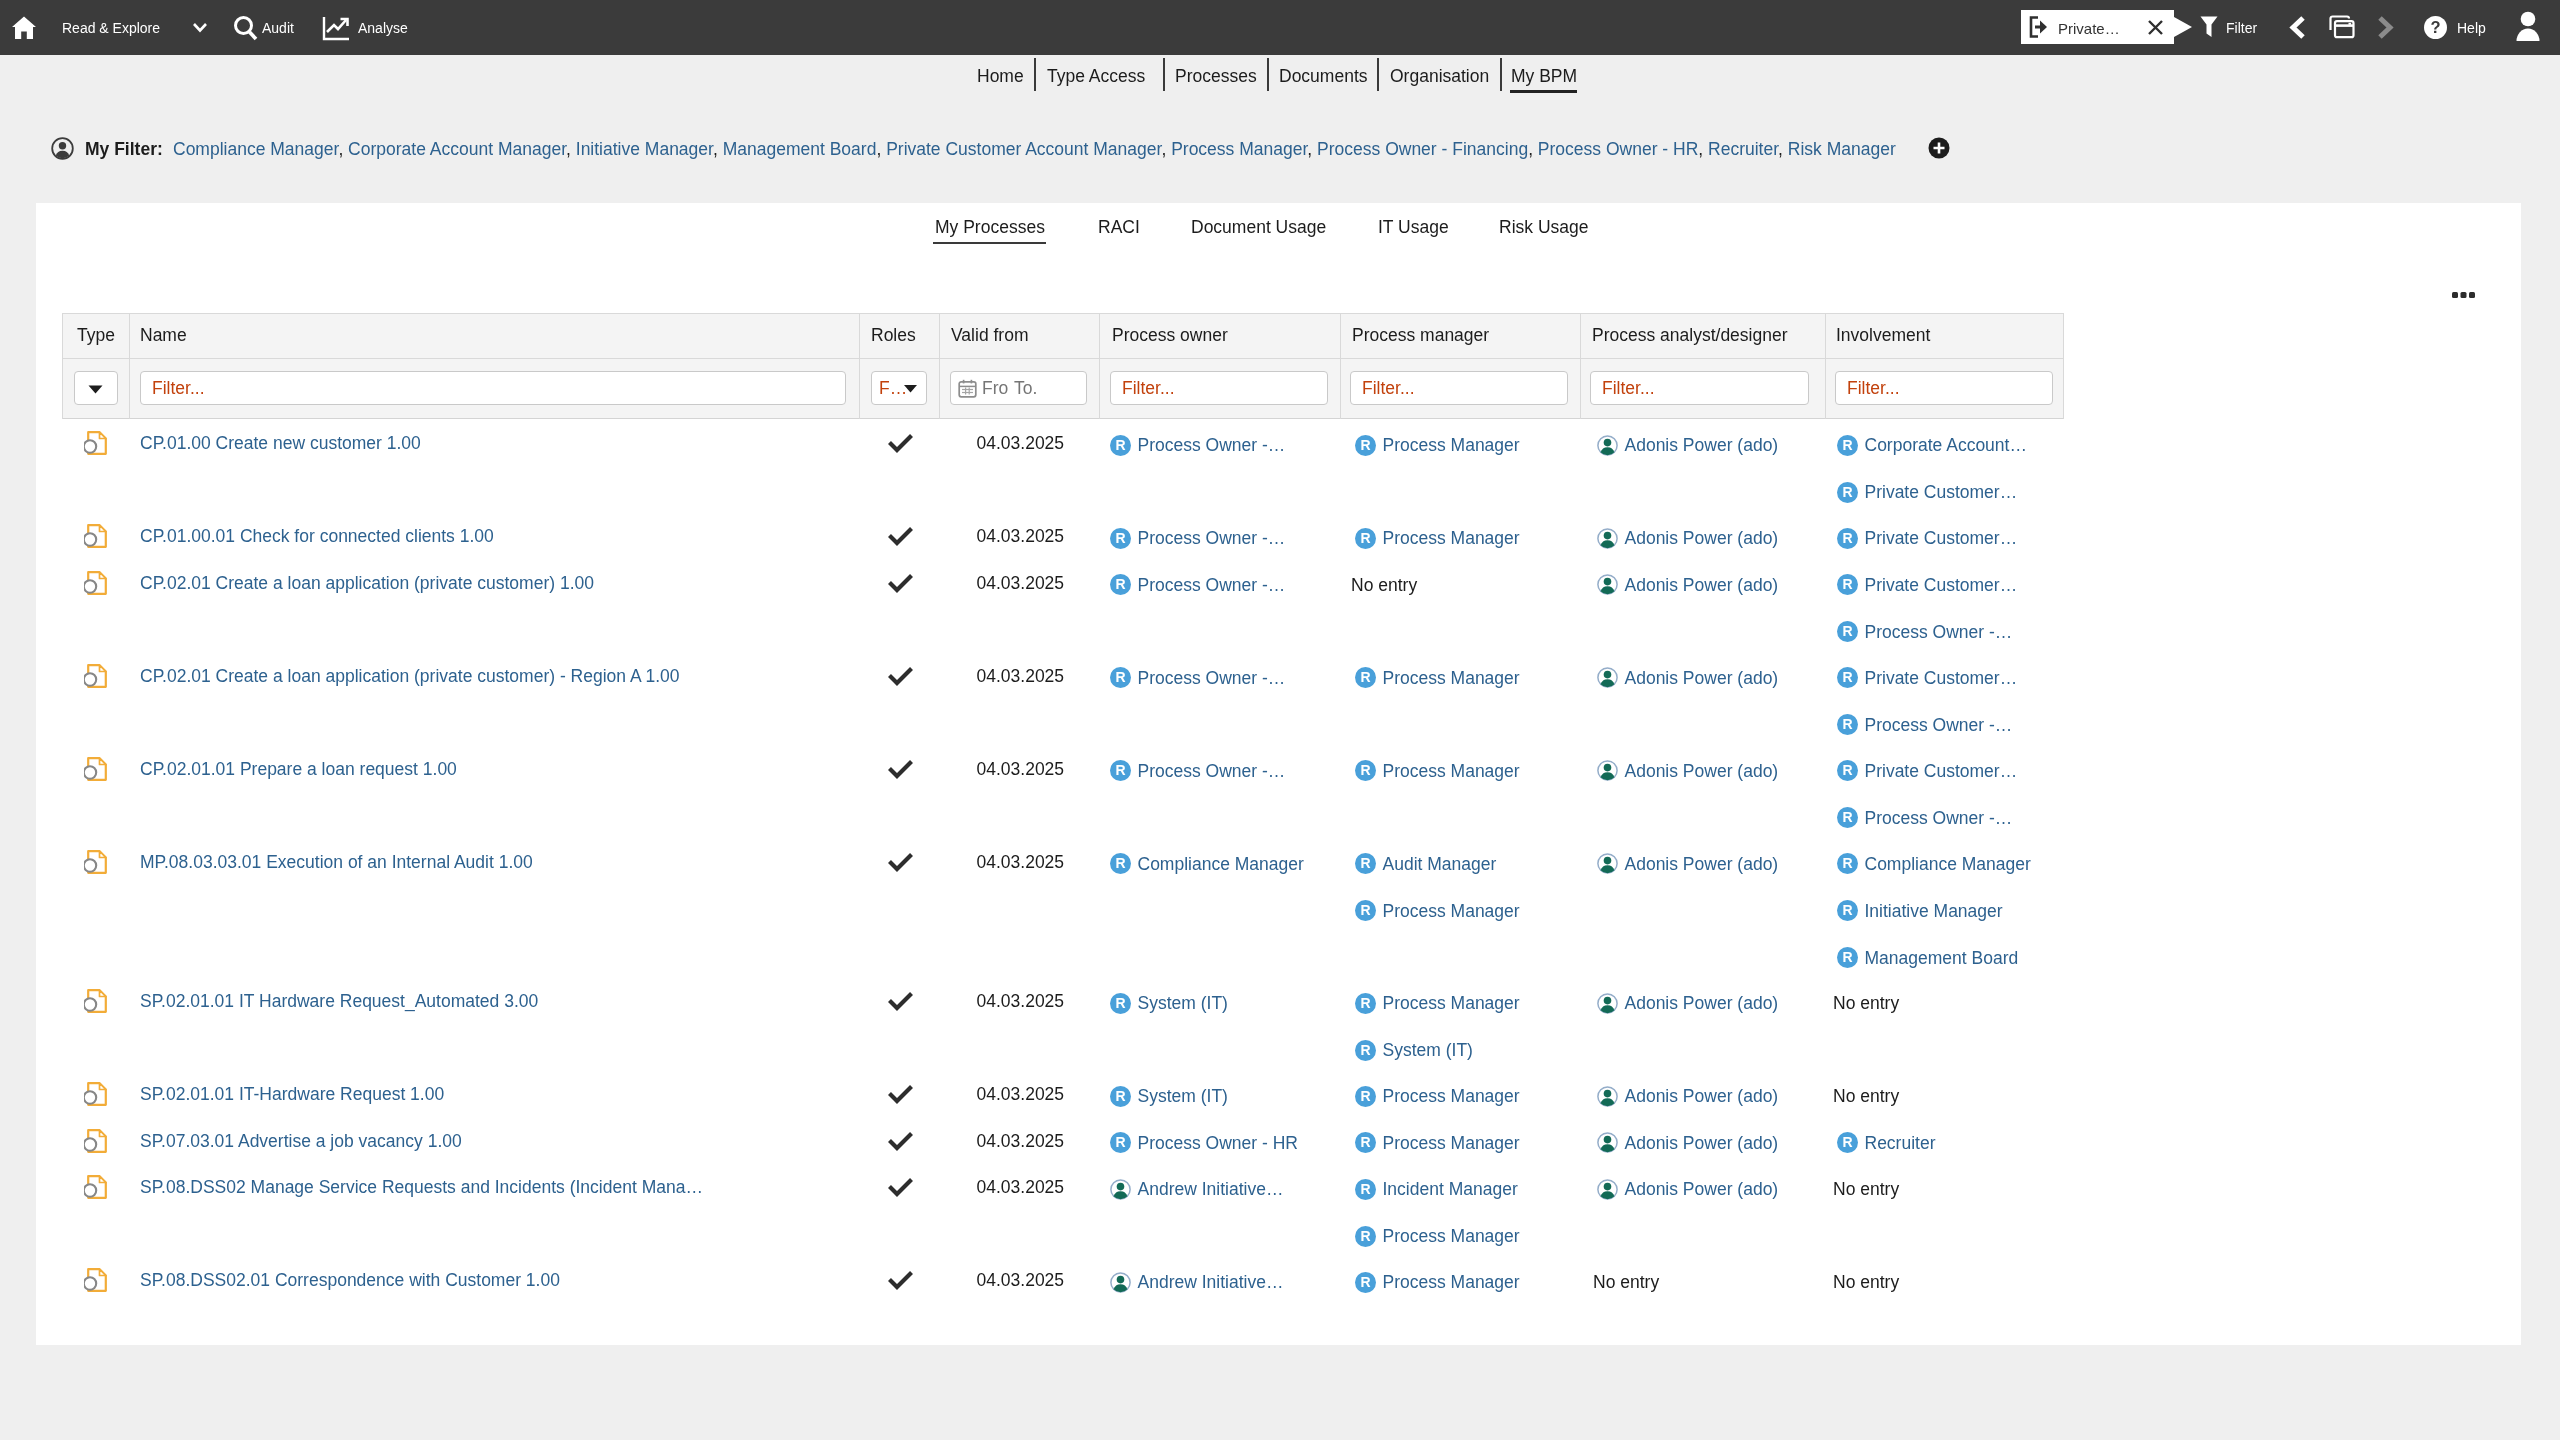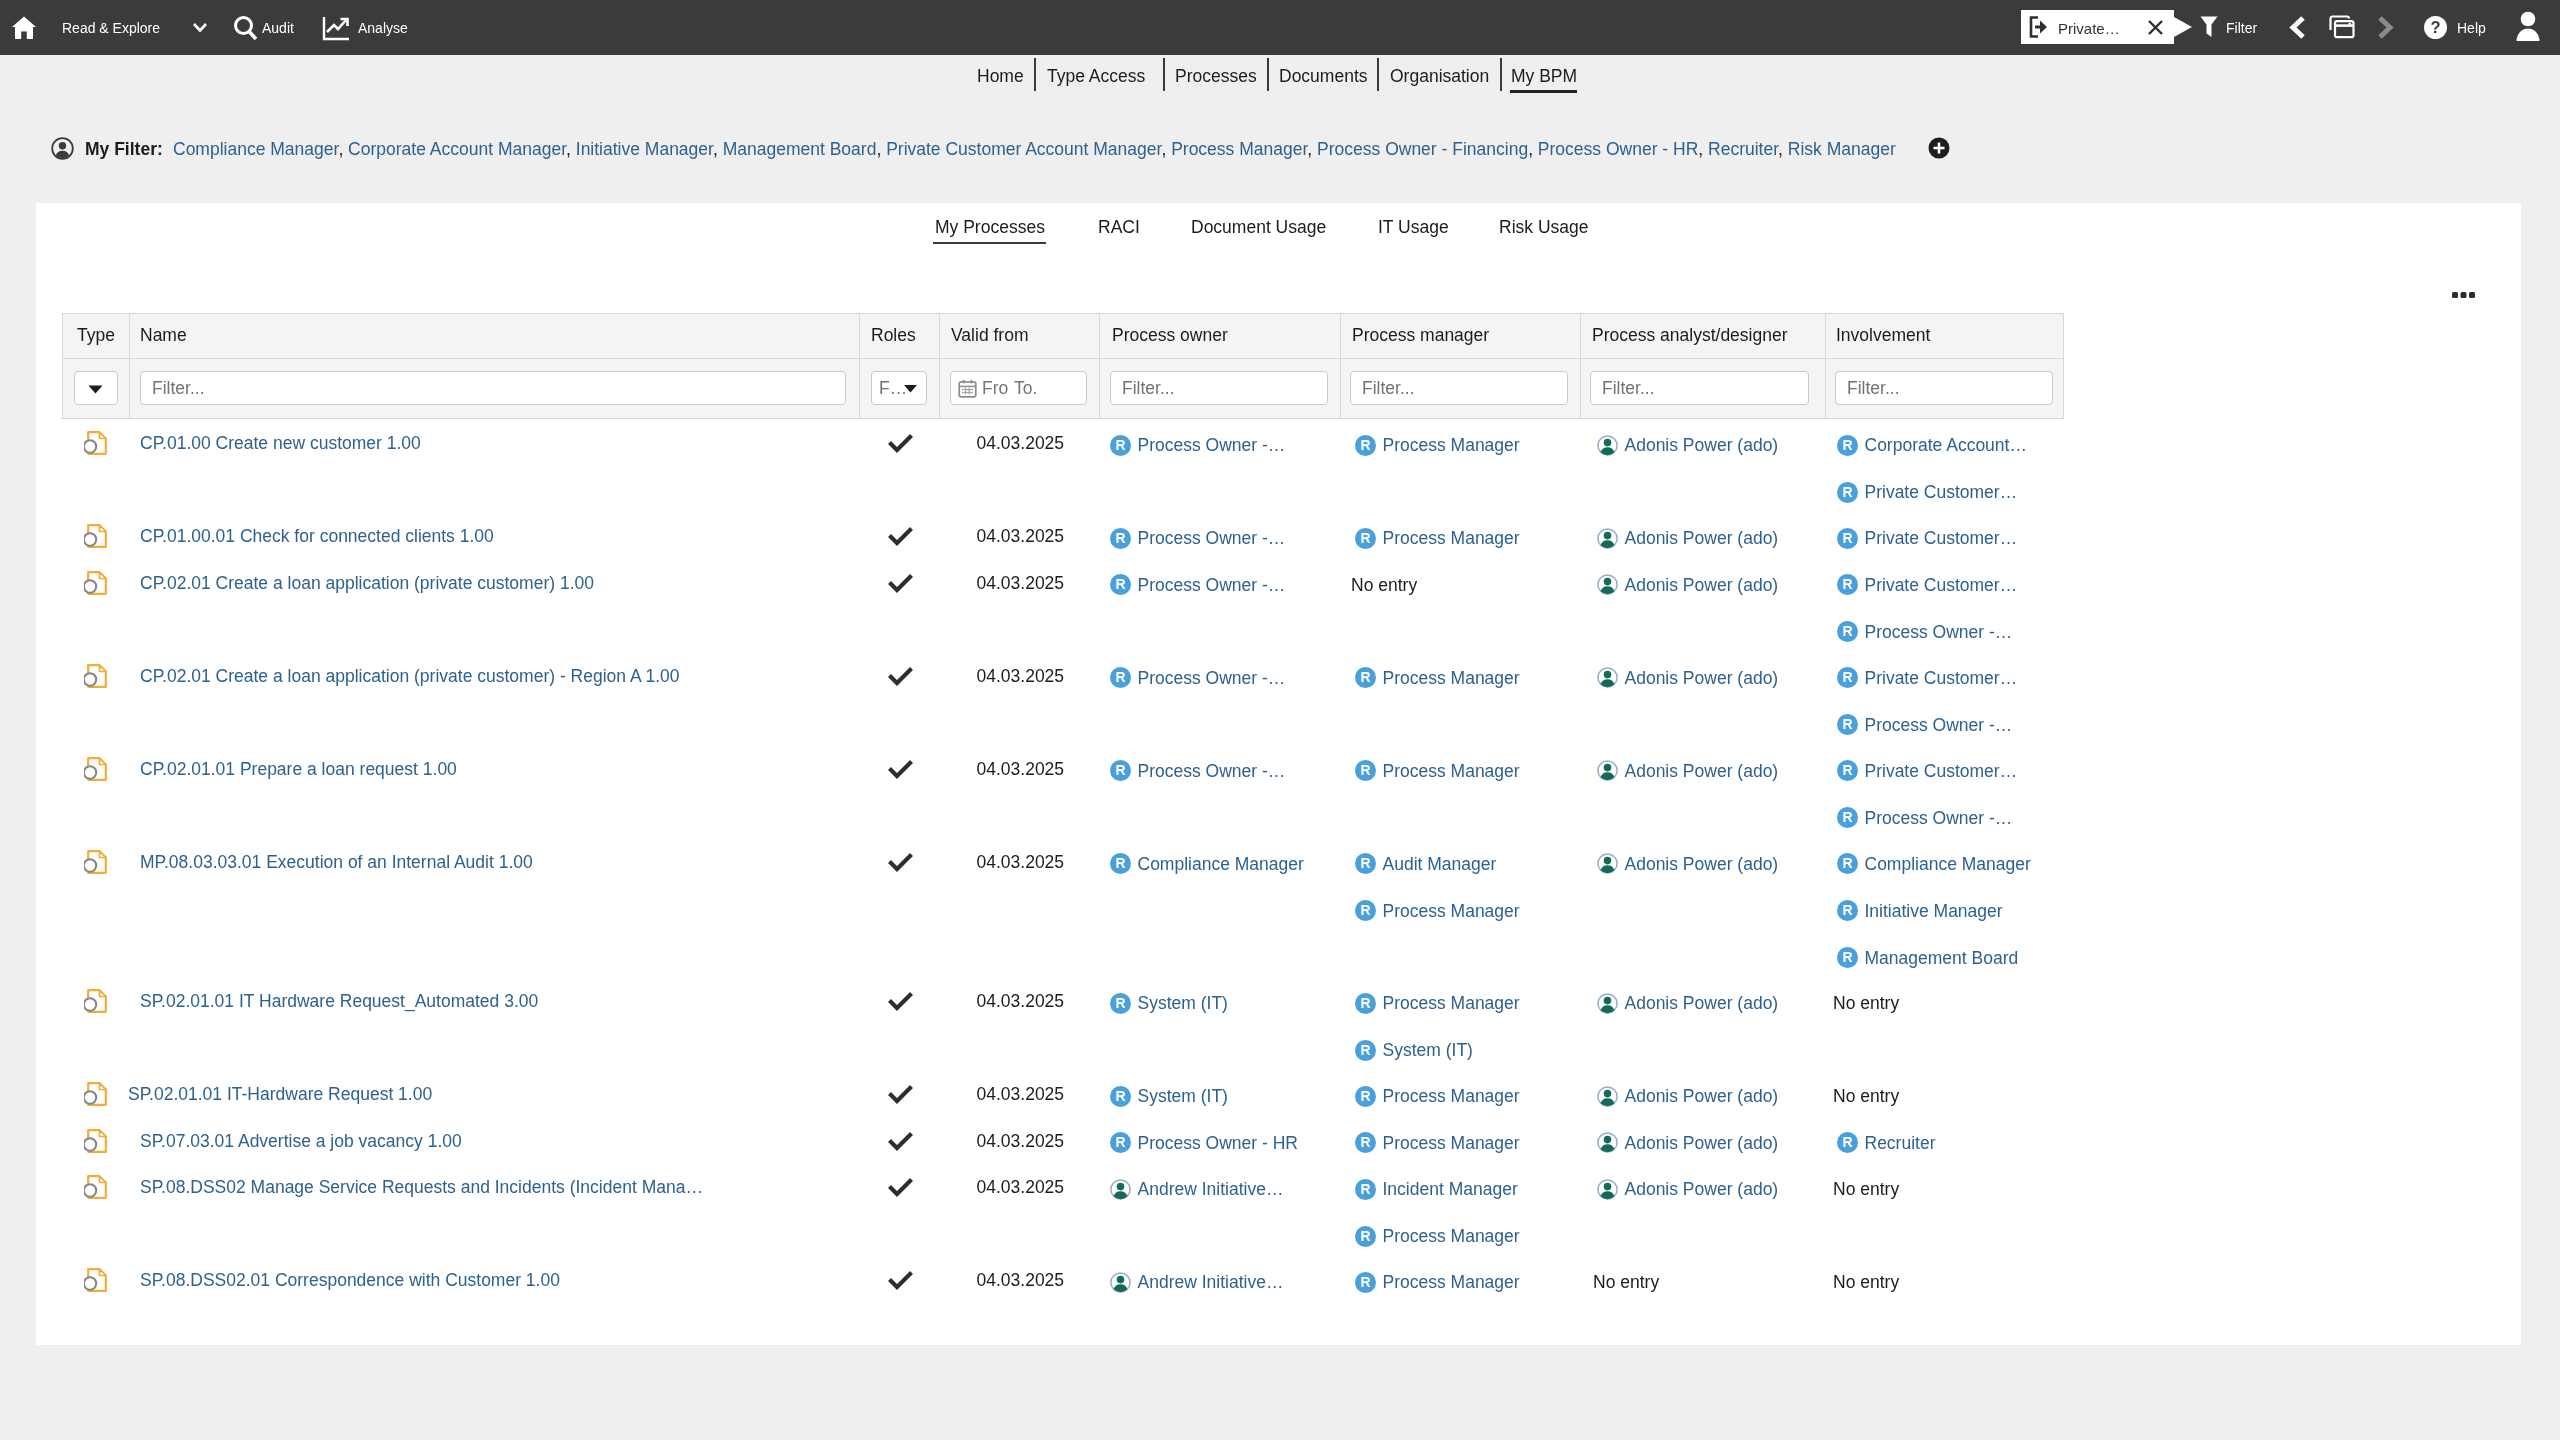--- a/index.html
+++ b/index.html
@@ -3,21 +3,21 @@
 html,body{margin:0;padding:0}
 body{width:2560px;height:1440px;background:#efefef;font-family:"Liberation Sans",sans-serif;position:relative;overflow:hidden;transform:translateZ(0);-webkit-font-smoothing:antialiased}
 .abs{position:absolute}
 .t{position:absolute;font-size:17.5px;line-height:20px;white-space:nowrap;color:#1c1c1c}
 .ln{color:#2d618f}
 .dk{color:#1c1c1c}
 .b{font-weight:700}
 .ri{position:absolute;width:21px;height:21px;border-radius:50%;background:#49a0da;color:#fff;font-weight:700;font-size:14px;text-align:center;line-height:21px;font-family:"Liberation Sans",sans-serif}
 .tbw{position:absolute;color:#fff;font-size:14px;line-height:20px;white-space:nowrap}
 .inp{position:absolute;background:#fff;border:1px solid #c9c9c9;border-radius:4px;height:34px;box-sizing:border-box}
-.ph{color:#737373;font-size:17.5px;line-height:32px;padding-left:11px;white-space:nowrap}
+.ph{color:#c2410c;font-size:17.5px;line-height:32px;padding-left:11px;white-space:nowrap}
 .vb{position:absolute;width:1px;background:#d9d9d9}
 .hb{position:absolute;height:1px;background:#d9d9d9}
 </style></head><body>
 <div class="abs" style="left:0;top:0;width:2560px;height:55px;background:#3b3b3b"></div>
 <svg class="abs" style="left:11px;top:15px" width="26" height="25" viewBox="0 0 26 25">
 <path d="M 13 1.5 L 25 12 L 22 12 L 22 24 L 15.8 24 L 15.8 16.5 L 10.2 16.5 L 10.2 24 L 4 24 L 4 12 L 1 12 Z" fill="#fff"></path>
 </svg>
 <span class="tbw" style="left:62px;top:18px">Read &amp; Explore</span>
 <svg class="abs" style="left:192px;top:22px" width="16" height="11" viewBox="0 0 16 11">
 <path d="M 2 2 L 8 8.5 L 14 2" fill="none" stroke="#fff" stroke-width="2.6"></path>
@@ -329,21 +329,21 @@
 <circle cx="10.5" cy="7.6" r="3.8" fill="#136a56"></circle>
 <path d="M 3.6 17.3 A 7.2 7.2 0 0 1 17.4 17.3 A 9.6 9.6 0 0 1 3.6 17.3 Z" fill="#136a56"></path>
 </svg>
 <span class="t ln" style="left:1624.5px;top:993.25px">Adonis Power (ado)</span>
 <span class="t dk" style="left:1833px;top:993.25px">No entry</span>
 <svg class="abs" style="left:84px;top:1082.25px" width="24" height="24" viewBox="0 0 24 24">
 <path d="M 4.2 1.2 L 15.5 1.2 L 21.8 7.5 L 21.8 22.8 L 4.2 22.8 Z" fill="#ffffff" stroke="#f2ac38" stroke-width="2.2" stroke-linejoin="round"></path>
 <path d="M 15.5 1.2 L 15.5 7.5 L 21.8 7.5 Z" fill="#ffffff" stroke="#f2ac38" stroke-width="1.7" stroke-linejoin="round"></path>
 <circle cx="6" cy="15.5" r="6.2" fill="#ffffff" stroke="#878787" stroke-width="2.1"></circle>
 </svg>
-<span class="t ln" style="left:128px;top:1084.25px">SP.02.01.01 IT-Hardware Request 1.00</span>
+<span class="t ln" style="left:140px;top:1084.25px">SP.02.01.01 IT-Hardware Request 1.00</span>
 <svg class="abs" style="left:886.5px;top:1084.25px" width="27" height="20" viewBox="0 0 27 20">
 <path d="M 2.5 9.5 L 10 17 L 24.5 2.5" fill="none" stroke="#2d2d2d" stroke-width="4.2"></path>
 </svg>
 <span class="t dk" style="left:976.5px;top:1084.25px">04.03.2025</span>
 <span class="ri" style="left:1110px;top:1085.75px">R</span>
 <span class="t ln" style="left:1137.5px;top:1086.25px">System (IT)</span>
 <span class="ri" style="left:1355px;top:1085.75px">R</span>
 <span class="t ln" style="left:1382.5px;top:1086.25px">Process Manager</span>
 <svg class="abs" style="left:1597px;top:1085.75px" width="21" height="21" viewBox="0 0 21 21">
 <circle cx="10.5" cy="10.5" r="9.6" fill="#fff" stroke="#94adc9" stroke-width="1.5"></circle>

